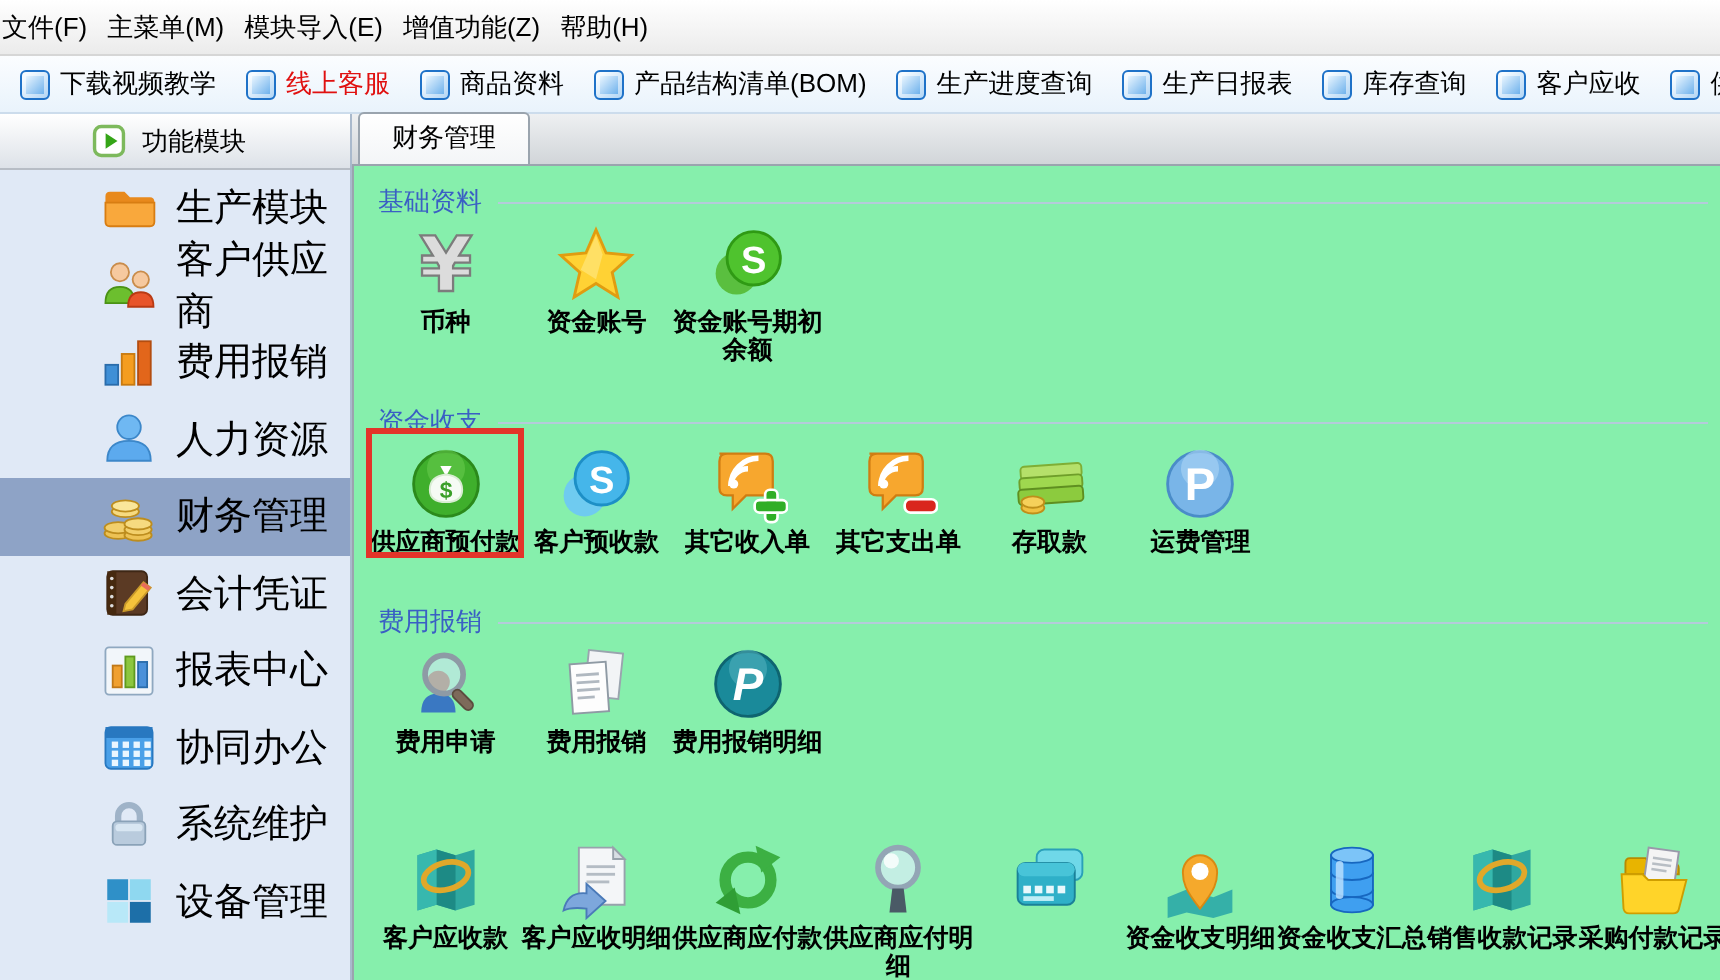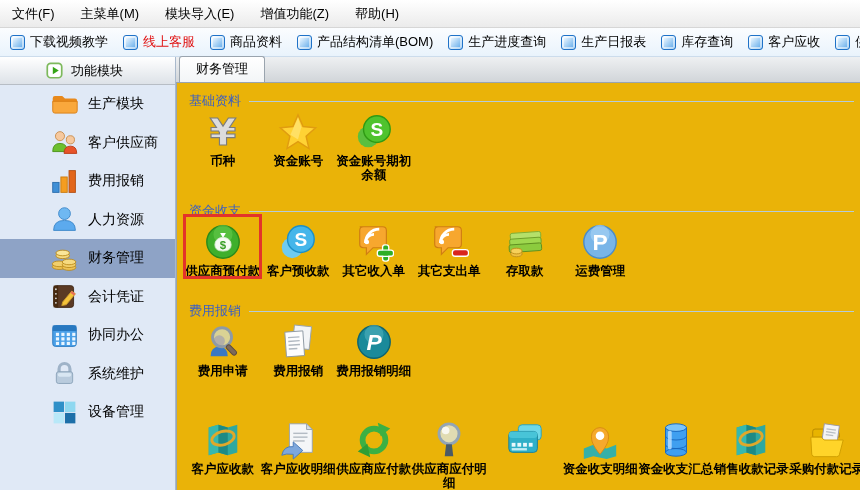--- a/index.html
+++ b/index.html
@@ -4,52 +4,52 @@
 <style>
   html,body{margin:0;padding:0;}
   body{
     width:860px;height:490px;position:relative;overflow:hidden;
     font-family:"Liberation Sans","DejaVu Sans",sans-serif;
     background:#dcebf2;color:#000;font-size:13px;
     -webkit-font-smoothing:antialiased;
   }
   
   .menu-bar{height:28px;box-sizing:border-box;display:flex;align-items:center;
-    gap:26px;padding-left:12px;background:linear-gradient(#ffffff,#ebebeb);
+    gap:10px;padding-left:1px;background:linear-gradient(#ffffff,#ebebeb);
     border-bottom:1px solid #d6d6d6;font-size:13px;}
   .menu-item{white-space:nowrap;cursor:default;}
   
   .toolbar{height:29px;box-sizing:border-box;display:flex;align-items:center;
     gap:15px;padding-left:10px;background:linear-gradient(#fbfdff,#e9f3fc);
     border-bottom:1px solid #ccdcec;font-size:13px;white-space:nowrap;text-align:center;}
   .toolbar-item{display:flex;align-items:center;gap:5px;flex:0 0 auto;}
   .tb-ico{width:13px;height:13px;border-radius:3px;border:1px solid #1f72c8;
     background:linear-gradient(135deg,#eaf6ff 15%,#54a3e8);
     box-shadow:inset 0 0 0 2px rgba(255,255,255,.55);flex:0 0 13px;}
   .toolbar-item.red .tb-label{color:#e01010;}
   
   .content{display:flex;height:433px;}
   .sidebar{width:176px;flex:0 0 176px;box-sizing:border-box;background:#e0e9f6;
     border-right:1px solid #a9b9cc;display:flex;flex-direction:column;}
   .sidebar-header{height:28px;flex:0 0 28px;box-sizing:border-box;display:flex;align-items:center;gap:8px;
     padding-left:46px;background:linear-gradient(#ffffff,#dde2e8);
     border-bottom:1px solid #b7bdc5;font-size:13px;}
   .sidebar-header .ico{width:17px;height:17px;flex:0 0 17px;}
   .sidebar-item{height:38.5px;flex:0 0 38.5px;display:flex;align-items:center;gap:9px;
-    padding-left:50px;font-size:14px;cursor:default;}
+    padding-left:50px;font-size:19px;cursor:default;}
   .sidebar-item .ico{width:29px;height:29px;flex:0 0 29px;}
   .sidebar-item.selected{background:#8ea3c6;}
   .ico svg{width:100%;height:100%;display:block;}
   
   .main{flex:1;min-width:0;display:flex;flex-direction:column;}
   .tabstrip{height:25px;flex:0 0 25px;background:linear-gradient(#eef0f2,#d1d5d9);
     display:flex;align-items:flex-end;padding-left:3px;box-sizing:border-box;}
   .tab{background:linear-gradient(#ffffff,#f3f5f7);border:1px solid #9aa4ae;border-bottom:none;
     border-radius:3px 3px 0 0;padding:3px 16px 4px;font-size:13px;}
-  .panel{flex:1;background:#eab308;border-left:1px solid #9aa4ae;border-top:1px solid #9aa4ae;
+  .panel{flex:1;background:#86efac;border-left:1px solid #9aa4ae;border-top:1px solid #9aa4ae;
     box-sizing:border-box;padding:5px 0 0 6px;display:flex;flex-direction:column;overflow:hidden;gap:16px;}
   .section{position:relative;box-sizing:border-box;padding:22px 0 0 2px;}
   .section.s0{height:105px}.section.s1{height:103px}.section.s2{height:100px}.section.s3{flex:1}
   .sec-head{position:absolute;top:4px;left:6px;right:6px;display:flex;align-items:center;gap:8px;}
   .sec-title{font-size:13px;color:#3a5fc4;white-space:nowrap;}
   .sec-line{flex:1;height:1px;background:#b4cbda;}
   .items-row{display:flex;align-items:flex-start;}
   .launcher-item{width:75.5px;flex:0 0 75.5px;display:flex;flex-direction:column;
     align-items:center;position:relative;padding-top:2px;cursor:default;}
   .launcher-icon{width:40px;height:40px;}
@@ -184,20 +184,31 @@
               <circle cx="6.5" cy="23" r="1" fill="#ddd"></circle>
               <path d="M14 22 L24 10 L28 13 L18 25 L13 26Z" fill="#f5c33b" stroke="#c9992a"></path>
               <path d="M24 10 L28 13 L26.5 14.8 L22.5 11.8Z" fill="#e86c5a"></path>
             </svg>
           </span>
           <span>会计凭证</span>
         </div>
         <div class="sidebar-item">
           <span class="ico">
             <svg viewBox="0 0 32 32">
+              <rect x="3" y="3" width="26" height="26" rx="2" fill="#f2f6fa" stroke="#8fa8c0"></rect>
+              <rect x="7" y="13" width="5" height="12" fill="#f0a030" stroke="#c07818"></rect>
+              <rect x="14" y="8" width="5" height="17" fill="#8cc63f" stroke="#5f9a1e"></rect>
+              <rect x="21" y="11" width="5" height="14" fill="#4a90d9" stroke="#2a6cab"></rect>
+            </svg>
+          </span>
+          <span>报表中心</span>
+        </div>
+        <div class="sidebar-item">
+          <span class="ico">
+            <svg viewBox="0 0 32 32">
               <rect x="3" y="5" width="26" height="23" rx="3" fill="#4aa0e8" stroke="#2878c0"></rect>
               <rect x="3" y="5" width="26" height="6" fill="#2878c0"></rect>
               <g fill="#eaf6ff">
                 <rect x="6.5" y="13" width="3.5" height="3.5"></rect>
                 <rect x="12.5" y="13" width="3.5" height="3.5"></rect>
                 <rect x="18.5" y="13" width="3.5" height="3.5"></rect>
                 <rect x="24.5" y="13" width="3.5" height="3.5"></rect>
                 <rect x="6.5" y="18" width="3.5" height="3.5"></rect>
                 <rect x="12.5" y="18" width="3.5" height="3.5"></rect>
                 <rect x="18.5" y="18" width="3.5" height="3.5"></rect>

